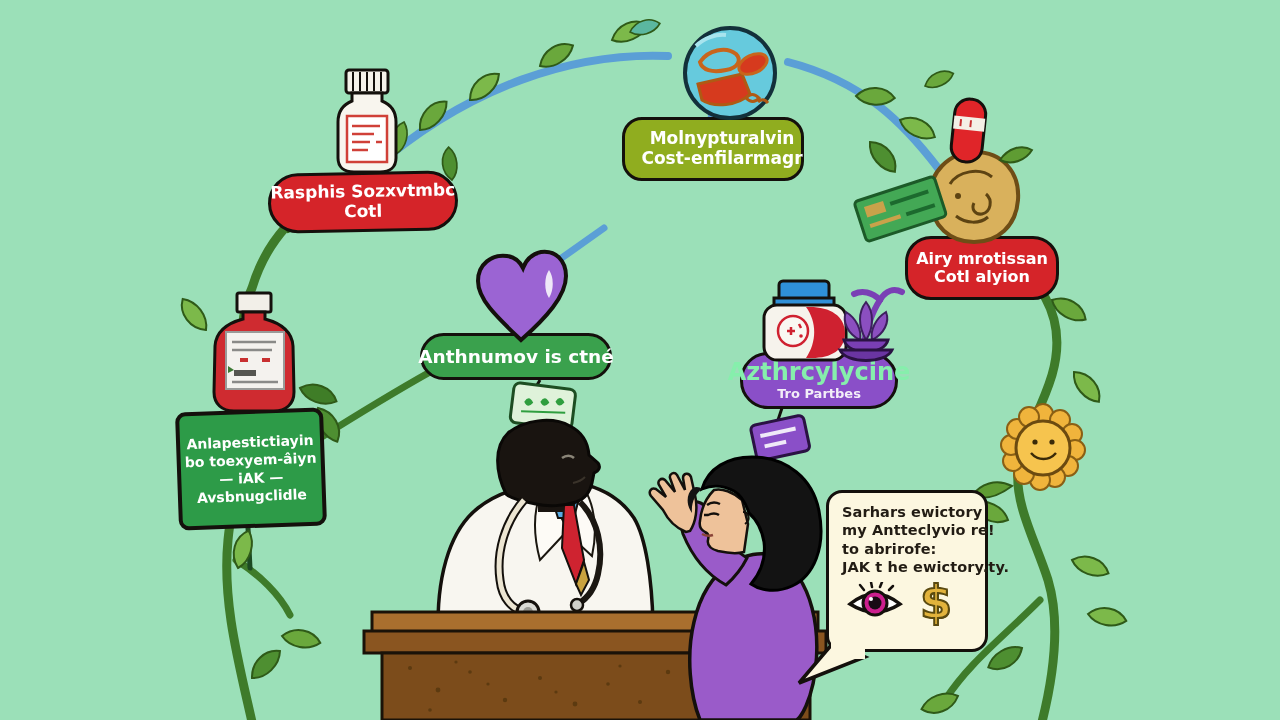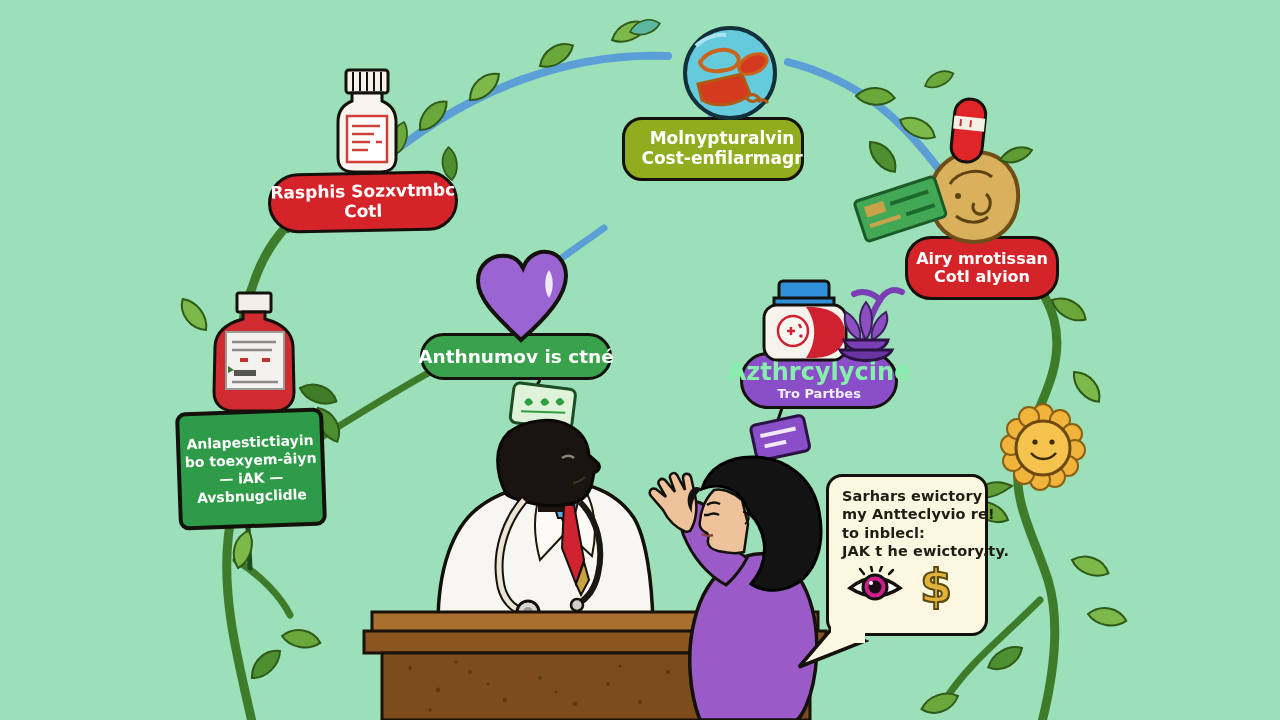--- a/index.html
+++ b/index.html
@@ -22,21 +22,21 @@
   .r-green-mid{left:420px;top:333px;width:192px;height:47px;background:#3aa14d;border-radius:24px;font-size:18.5px;}
   .r-purple{left:740px;top:352px;width:158px;height:57px;background:#8a4fc8;border-radius:28px;font-size:18px;}
   .r-purple .dark{color:#86efac;font-size:24px;}
   .r-purple .lite{color:#f3eef8;font-size:13px;font-weight:600;}
   .sign-green{
     left:177px;top:410px;width:148px;height:118px;background:#2d9b48;border-radius:10px;
     font-size:14px;transform:rotate(-2deg);border-width:4px;line-height:1.3;
   }
   
   .bubble{
-    position:absolute;left:826px;top:474px;width:162px;height:162px;box-sizing:border-box;
+    position:absolute;left:826px;top:490px;width:162px;height:162px;box-sizing:border-box;
     background:#fcf7e0;border:3.5px solid #14100c;border-radius:16px;
     padding:10px 6px 6px 13px;color:#221c14;
   }
   .bubble .line{display:block;font-size:14.5px;font-weight:700;line-height:1.27;white-space:nowrap;letter-spacing:.1px;}
   .bubble .icons{display:flex;align-items:center;gap:16px;margin-top:5px;margin-left:4px;}
   .dollar{
     font-size:46px;font-weight:bold;color:#e2b33c;line-height:.9;
     -webkit-text-stroke:2px #5a4a10;text-shadow:1px 1px 0 #5a4a10;
   }
   .tail{position:absolute;left:-32px;top:148px;overflow:visible;}
@@ -314,21 +314,21 @@
     <path d="M704,515 L708,515 C712,513 716,513 719,515" fill="none" stroke="#14100c" stroke-width="2.5"></path>
     <path d="M702,534 C706,536 710,536 713,535" fill="none" stroke="#8a4438" stroke-width="2.5"></path>
     <path d="M743,512 C749,512 751,520 745,524" fill="none" stroke="#14100c" stroke-width="2"></path>
     <path d="M702,489 C708,468 728,457 752,457 C787,457 813,479 819,511 C826,547 814,576 792,586 C777,593 761,591 751,584 C761,572 766,558 764,542 C762,530 757,520 749,513 C746,504 741,495 734,491 C723,485 711,485 702,489 Z" fill="#131313" stroke="#000" stroke-width="3"></path>
     <path d="M702,489 C695,494 691,503 692,513 C686,505 686,494 693,488 C696,486 700,487 702,489 Z" fill="#131313"></path>
   </svg>
 
   <div class="bubble" style="z-index:8">
     <span class="line">Sarhars ewictory</span>
     <span class="line">my Antteclyvio re!</span>
-    <span class="line">to inblecl:</span>
+    <span class="line">to abrirofe:</span>
     <span class="line">JAK t he ewictory.ty.</span>
     <div class="icons">
       <svg width="58" height="40" viewBox="0 0 58 40">
         <path d="M4,22 Q29,2 54,22 Q29,38 4,22 Z" fill="#ffffff" stroke="#14100c" stroke-width="3.5"></path>
         <circle cx="29" cy="21" r="12" fill="#cc1f8e" stroke="#14100c" stroke-width="3"></circle>
         <circle cx="29" cy="21" r="6.5" fill="#1a0a14"></circle>
         <circle cx="25" cy="17" r="2" fill="#ffffff"></circle>
         <g stroke="#14100c" stroke-width="2.5" stroke-linecap="round">
           <line x1="18" y1="8" x2="14" y2="3"></line>
             <line x1="26" y1="5" x2="25" y2="0"></line>

